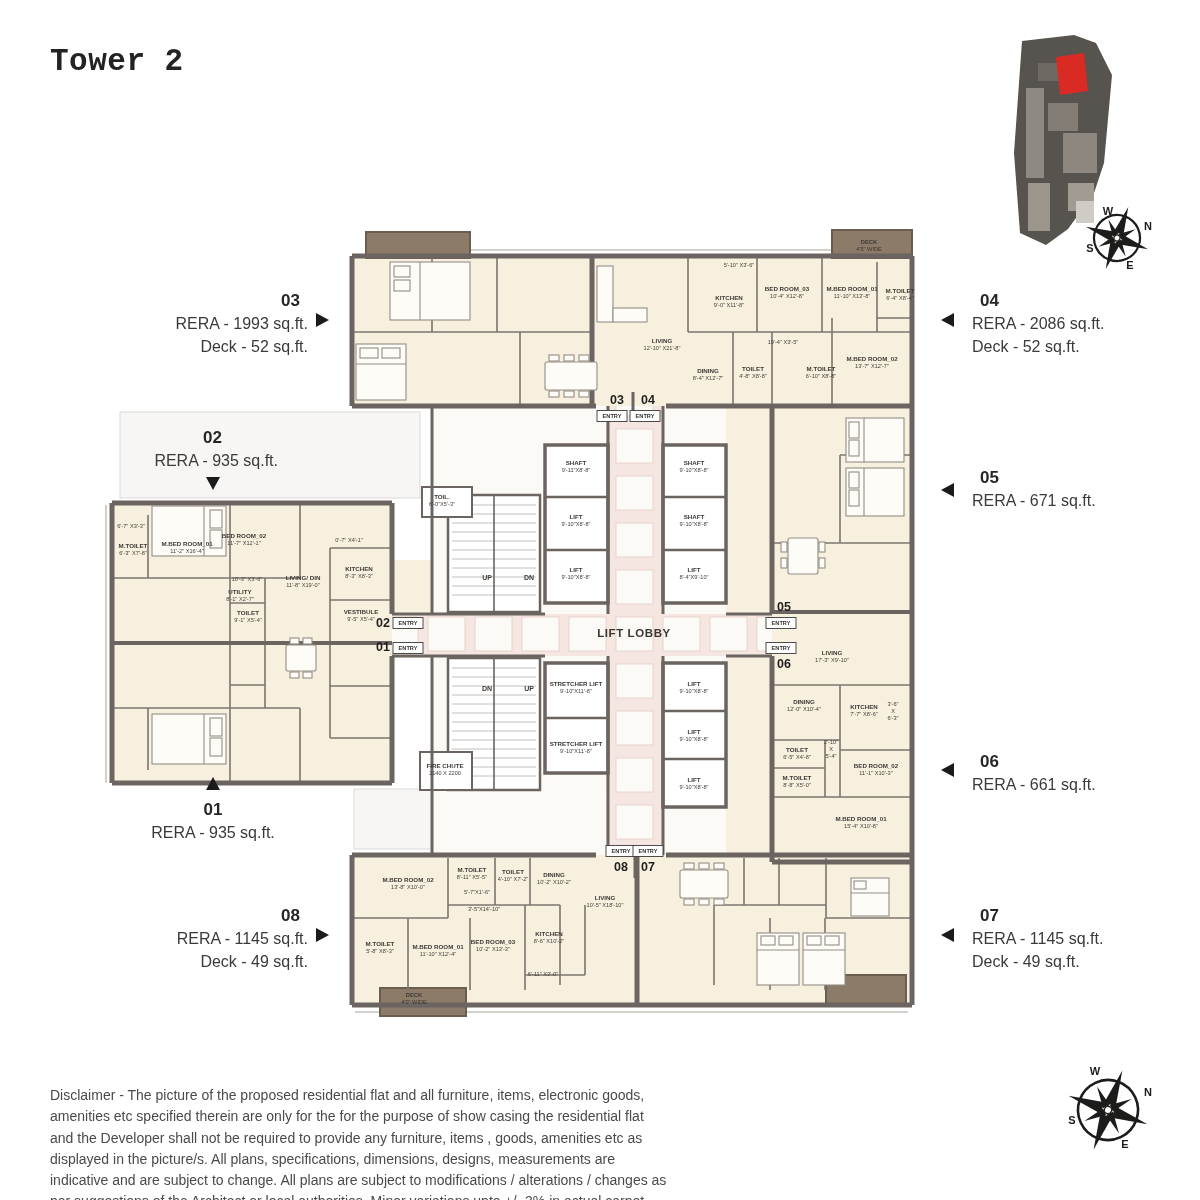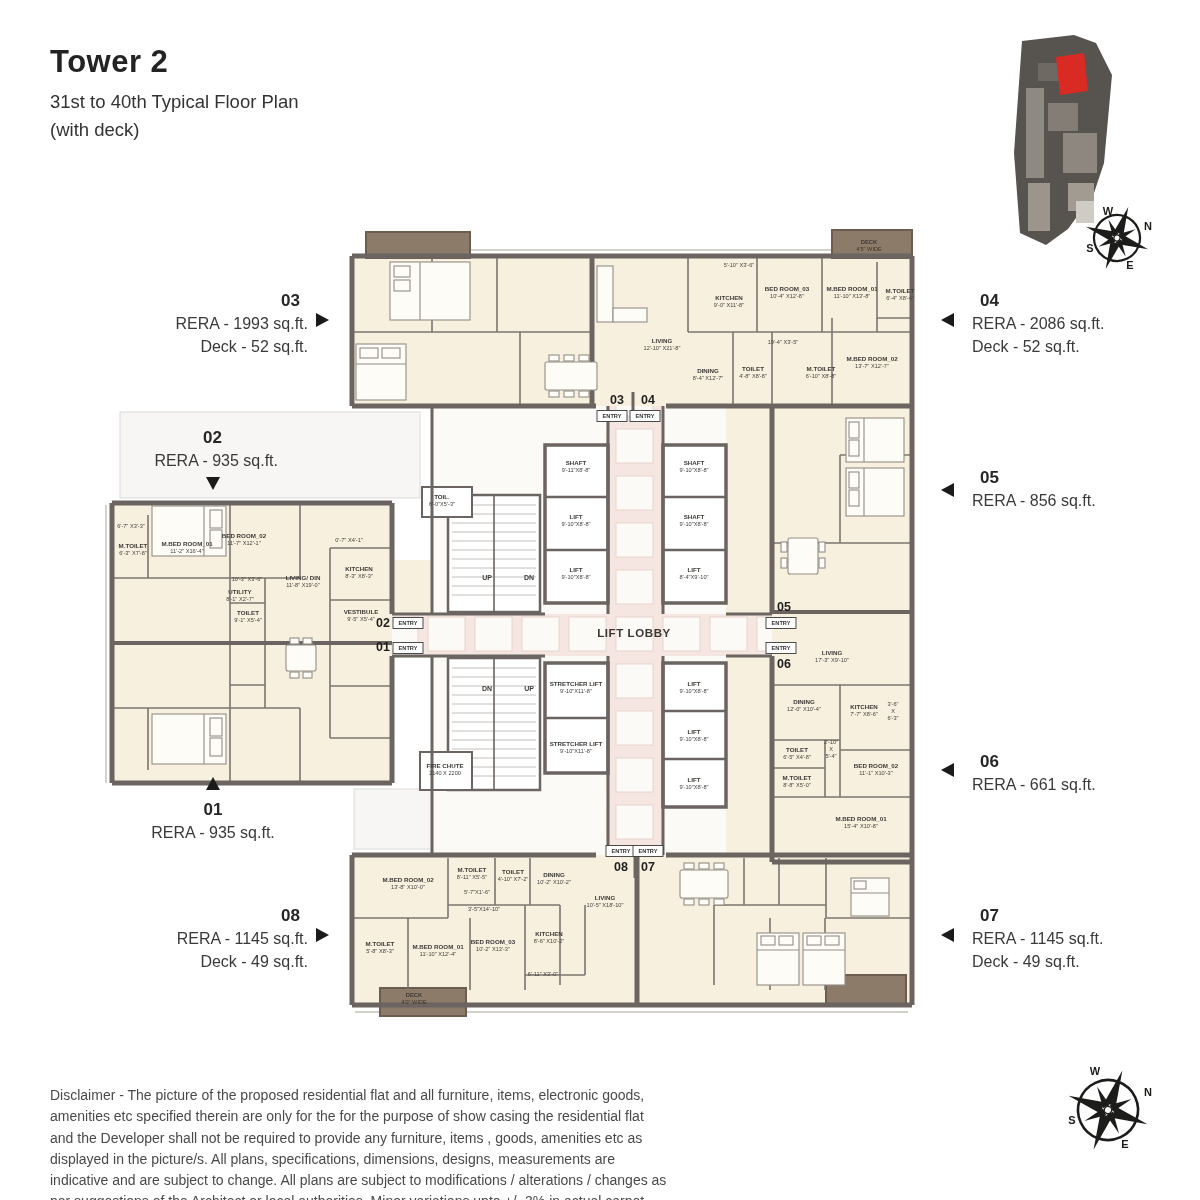--- a/index.html
+++ b/index.html
@@ -1,21 +1,21 @@
 <!DOCTYPE html>
 <html><head>
 <meta charset="utf-8">
 <style>
   html,body{margin:0;padding:0;background:#fff;}
   body{width:1200px;height:1200px;position:relative;overflow:hidden;
        font-family:"Liberation Sans",sans-serif;color:#2e2e2e;}
   #plan-layer{position:absolute;left:0;top:0;width:1200px;height:1200px;}
 
   .title-block{position:absolute;left:50px;top:44px;}
-  .title-block h1{margin:0;font-family:Liberation Sans, sans-serif;font-weight:bold;
+  .title-block h1{margin:0;font-family:Liberation Mono, monospace;font-weight:bold;
                   font-size:31px;color:#232323;letter-spacing:.5px;}
   .title-block p{margin:8px 0 0 0;font-size:18.5px;color:#333;line-height:1.5;}
 
   .unit-label{position:absolute;font-size:16px;color:#3a3a3a;line-height:23px;}
   .unit-label .num{font-size:17px;font-weight:bold;color:#262626;display:block;}
   .ul-right{text-align:right;}
   .ul-right .num{padding-right:8px;}
   .ul-left{text-align:left;}
   .ul-left .num{padding-left:8px;}
   .ul-center{text-align:center;}
@@ -390,22 +390,20 @@
             <path d="M42,0 L6,-6 L6,6 Z"></path>
         </g>
       </g>
       <circle r="3.6" fill="#fff" stroke="#1c1c1a" stroke-width="1.2"></circle>
     </g>
   </g>
 </svg>
 
 <div class="title-block">
   <h1>Tower 2</h1>
-  <p><span>31st to 40th Typical Floor Plan</span><br>
-     <span>(with deck)</span></p>
 </div>
 
 <div class="unit-label ul-right b03">
   <span class="num">03</span>
   <span>RERA - 1993 sq.ft.</span><br>
   <span>Deck - 52 sq.ft.</span>
 </div>
 <div class="tri tri-r a03"></div>
 
 <div class="unit-label ul-right b02">
@@ -430,21 +428,21 @@
 <div class="tri tri-l a04"></div>
 <div class="unit-label ul-left b04">
   <span class="num">04</span>
   <span>RERA - 2086 sq.ft.</span><br>
   <span>Deck - 52 sq.ft.</span>
 </div>
 
 <div class="tri tri-l a05"></div>
 <div class="unit-label ul-left b05">
   <span class="num">05</span>
-  <span>RERA - 856 sq.ft.</span>
+  <span>RERA - 671 sq.ft.</span>
 </div>
 
 <div class="tri tri-l a06"></div>
 <div class="unit-label ul-left b06">
   <span class="num">06</span>
   <span>RERA - 661 sq.ft.</span>
 </div>
 
 <div class="tri tri-l a07"></div>
 <div class="unit-label ul-left b07">

